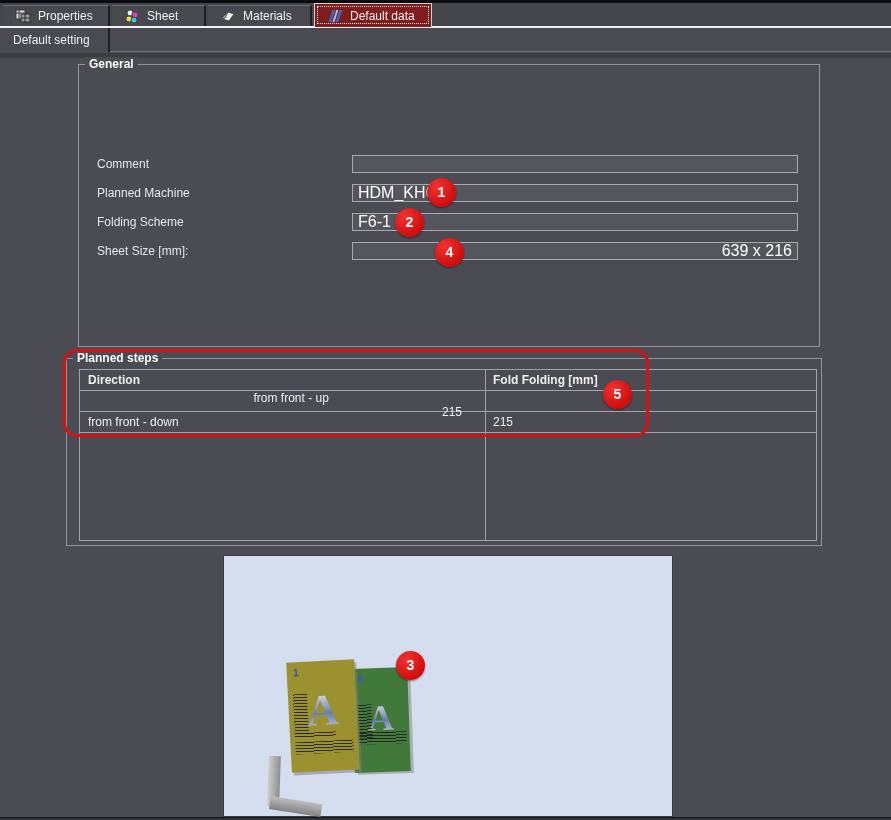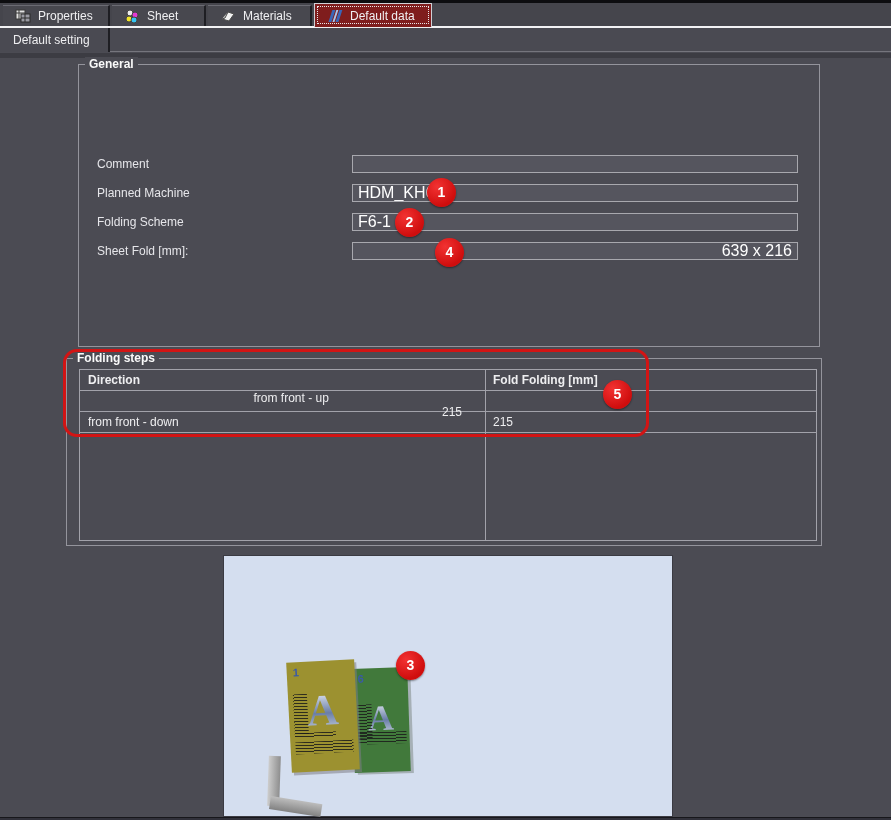--- a/index.html
+++ b/index.html
@@ -175,25 +175,25 @@
 
 <span class="fieldlabel" style="top:157px;">Comment</span>
 <input class="fieldinput" style="top: 155px;" type="text" value="">
 
 <span class="fieldlabel" style="top:186px;">Planned Machine</span>
 <input class="fieldinput" style="top: 184px;" type="text" value="HDM_KH66">
 
 <span class="fieldlabel" style="top:215px;">Folding Scheme</span>
 <input class="fieldinput" style="top: 213px;" type="text" value="F6-1">
 
-<span class="fieldlabel" style="top:244px;">Sheet Fold [mm]:</span>
+<span class="fieldlabel" style="top:244px;">Sheet Size [mm]:</span>
 <input class="fieldinput" style="top: 242px; text-align: right;" type="text" value="639 x 216">
 
 <div class="groupbox" id="folding-group">
-  <span class="gtitle">Folding steps</span>
+  <span class="gtitle">Planned steps</span>
   <div class="ftable">
     <div class="vdiv"></div>
     <div class="frow head">
       <div class="c1">Direction</div>
       <div class="c2">Fold Folding [mm]</div>
     </div>
     <div class="frow r0">
       <div class="c1">from front - up</div>
       <div class="c2">215</div>
     </div>

